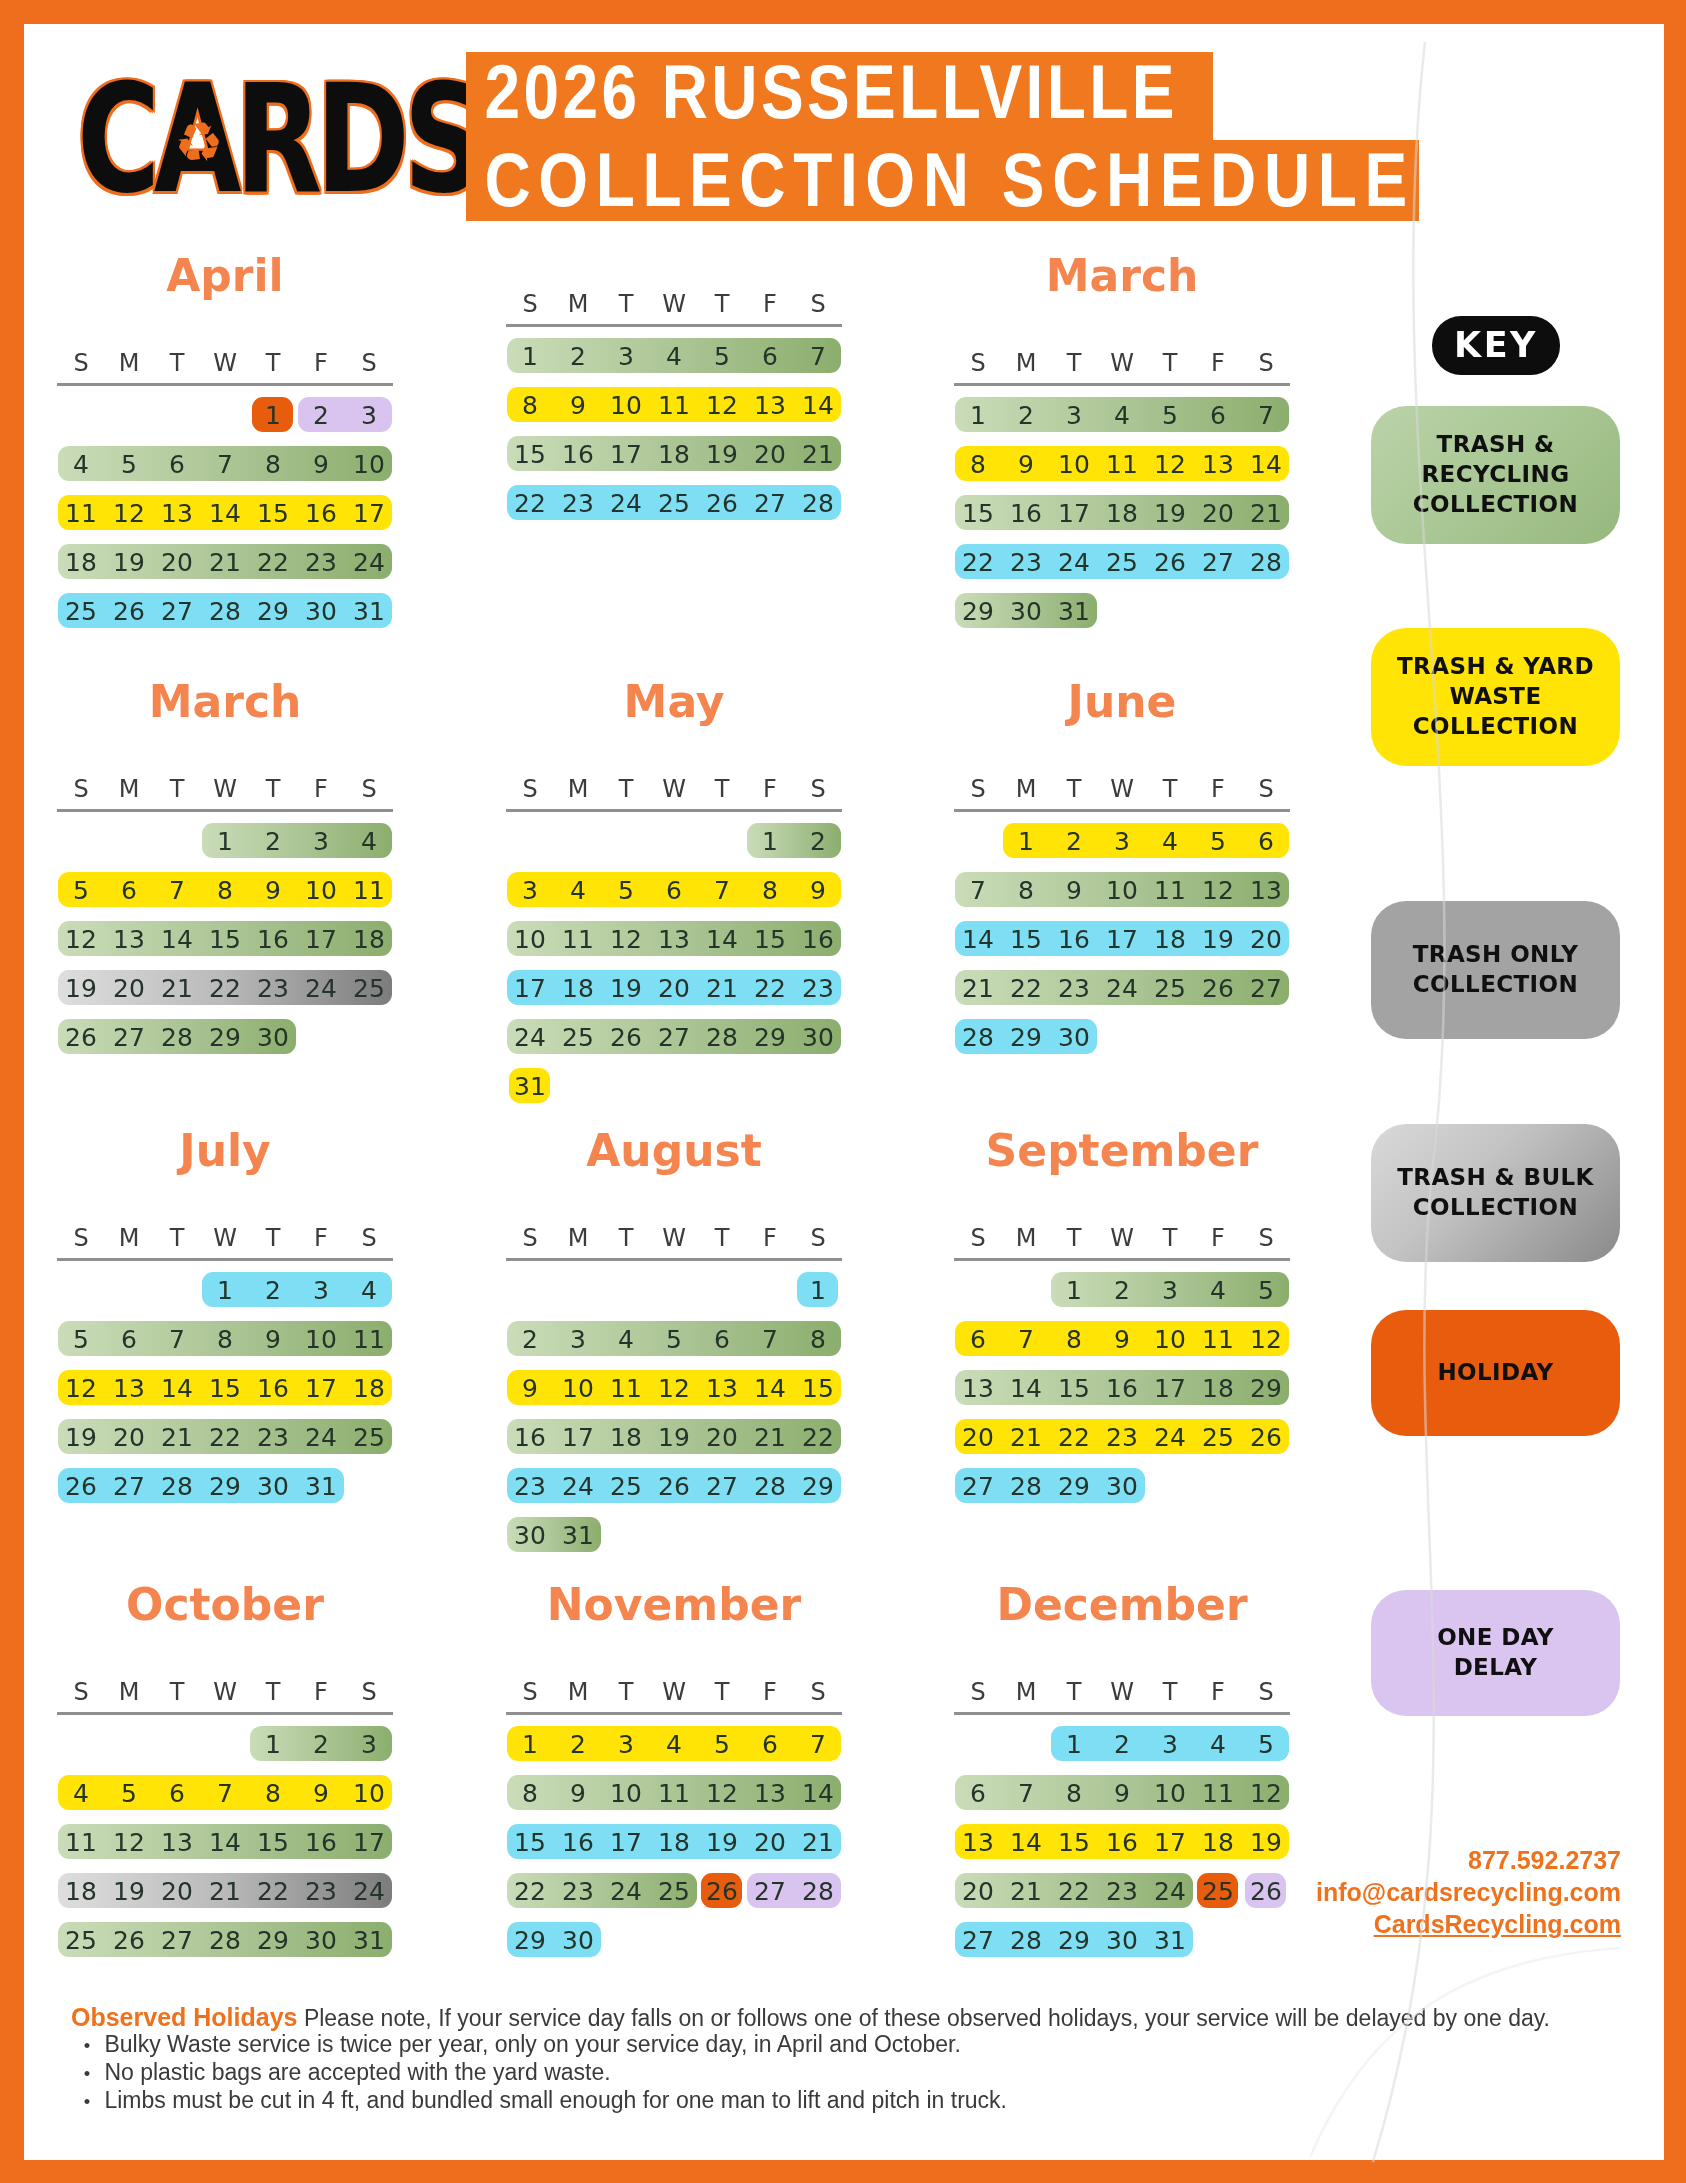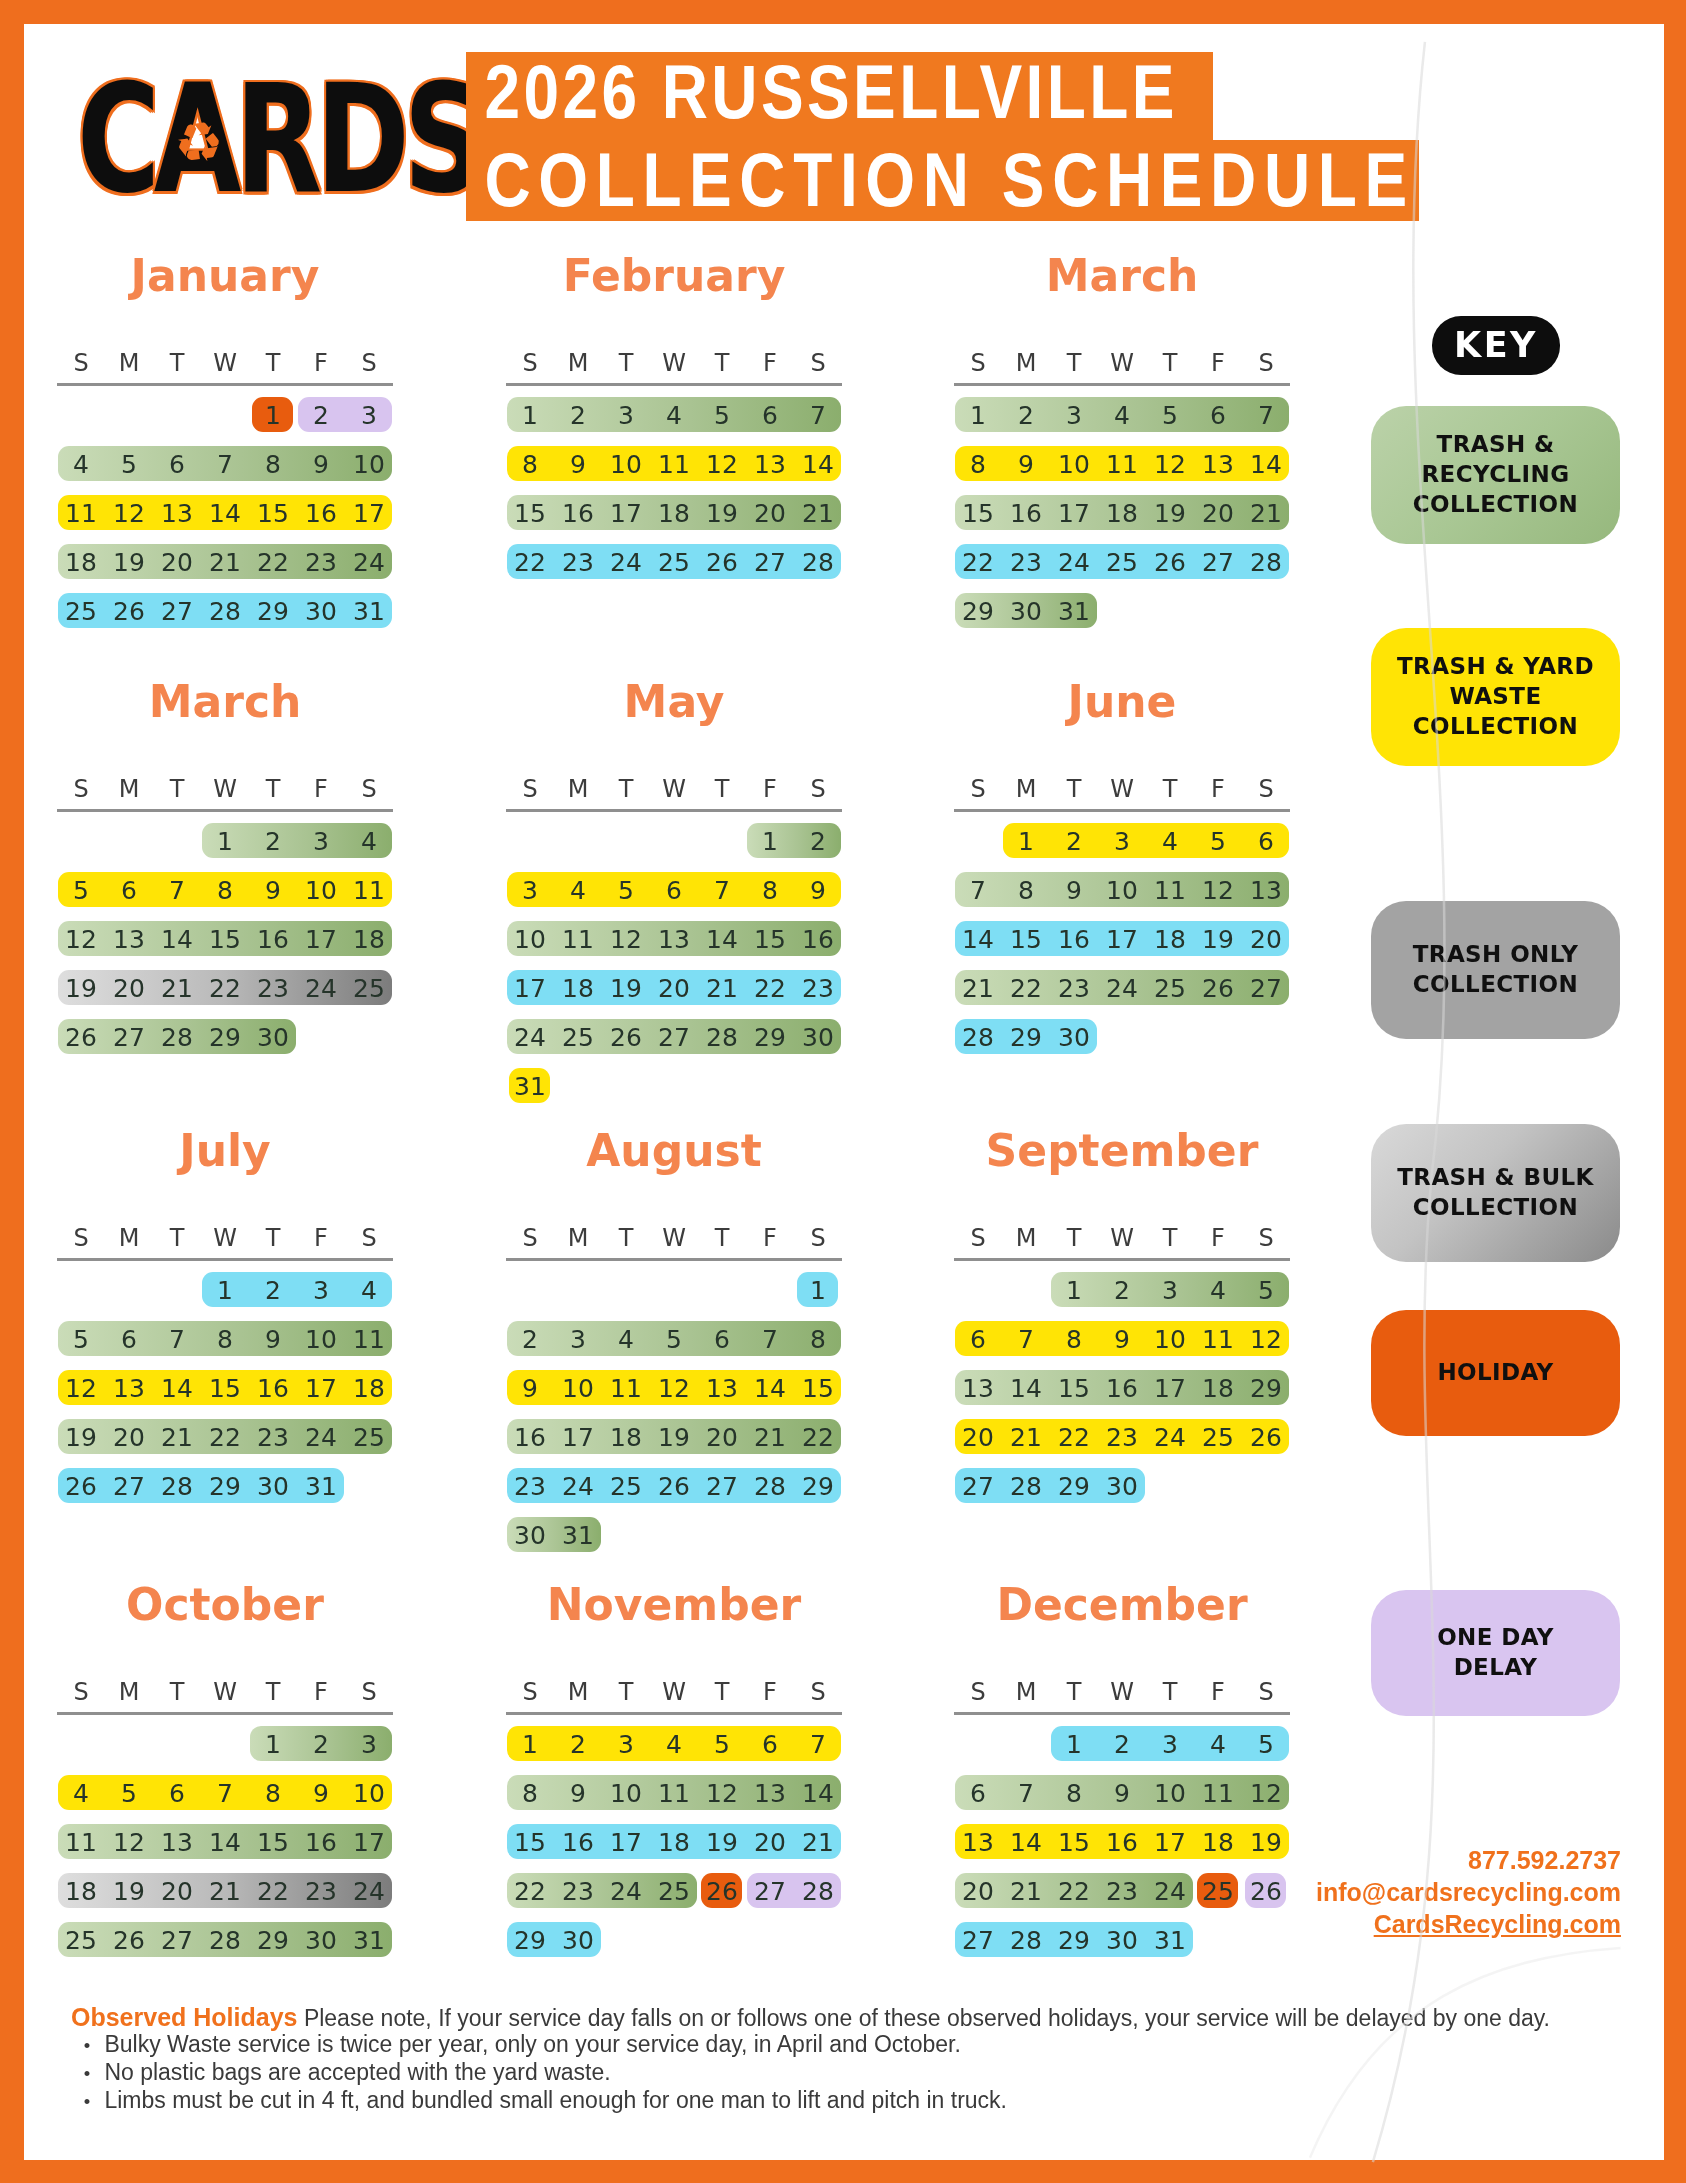--- a/index.html
+++ b/index.html
@@ -93,21 +93,21 @@
   </div>
   <div class="banner-line banner-1">
     <span class="bt">2026 RUSSELLVILLE</span>
   </div>
   <div class="banner-line banner-2">
     <span class="bt">COLLECTION SCHEDULE</span>
   </div>
 
   <div id="months-grid">
       <div class="month" style="left: 57px; top: 246px;">
-        <div class="m-title">January</div>
+        <div class="m-title">April</div>
         <div class="m-dayhead">
           <span>S</span>
           <span>M</span>
           <span>T</span>
           <span>W</span>
           <span>T</span>
           <span>F</span>
           <span>S</span>
         </div>
         <div class="m-rule"></div>
@@ -155,21 +155,20 @@
             <span class="daynum" style="left: 72px;">26</span>
             <span class="daynum" style="left: 120px;">27</span>
             <span class="daynum" style="left: 168px;">28</span>
             <span class="daynum" style="left: 216px;">29</span>
             <span class="daynum" style="left: 264px;">30</span>
             <span class="daynum" style="left: 312px;">31</span>
           </div>
         </div>
       </div>
       <div class="month" style="left: 506px; top: 246px;">
-        <div class="m-title">February</div>
         <div class="m-dayhead">
           <span>S</span>
           <span>M</span>
           <span>T</span>
           <span>W</span>
           <span>T</span>
           <span>F</span>
           <span>S</span>
         </div>
         <div class="m-rule"></div>

